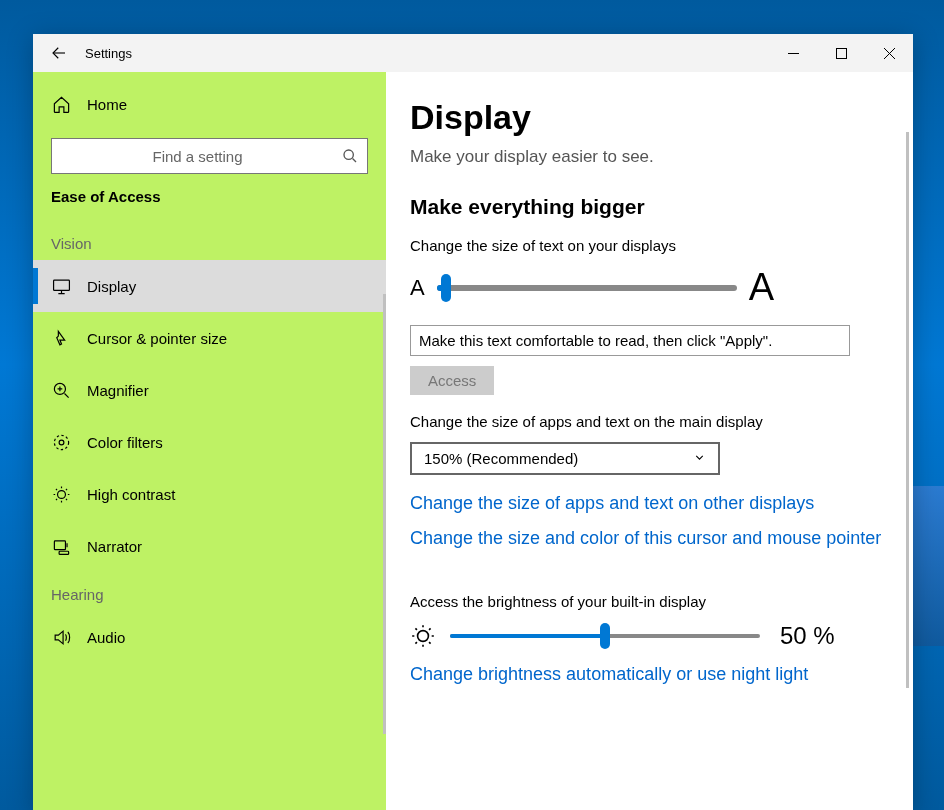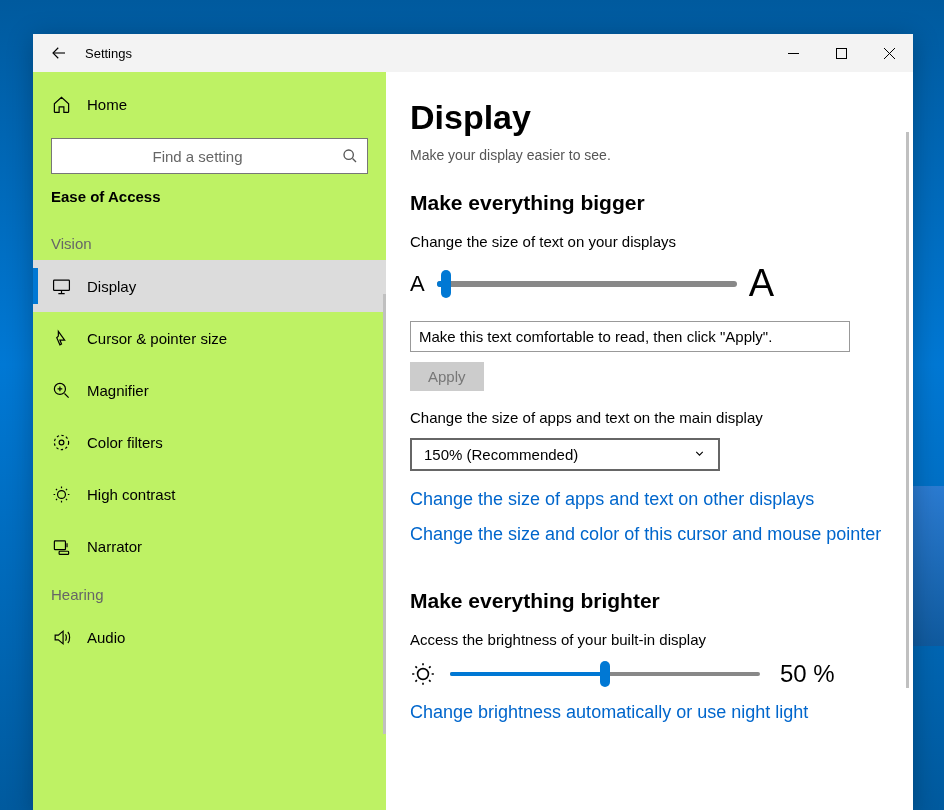--- a/index.html
+++ b/index.html
@@ -146,21 +146,21 @@
     position:absolute; right:4px; top:60px; width:3px; height:556px;
     background:#c0c0c0;
   }
   .page-title {
     font-size:34px;
     font-weight:600;
     color:#000;
     margin-bottom:10px;
   }
   .page-sub {
-    font-size:14px;
+    font-size:17px;
     color:#555;
     margin-bottom:28px;
   }
   .section-h {
     font-size:21px;
     font-weight:600;
     color:#000;
     margin-bottom:18px;
   }
   .label {
@@ -383,38 +383,37 @@
       <div class="text-size-row">
         <span class="small-a">A</span>
         <div class="slider-text">
           <div class="fill"></div>
           <div class="thumb"></div>
         </div>
         <span class="big-a">A</span>
       </div>
 
       <div class="sample-box">Make this text comfortable to read, then click "Apply".</div>
-      <div class="apply-btn">Apply</div>
+      <div class="apply-btn">Access</div>
 
       <div class="label">Change the size of apps and text on the main display</div>
       <div class="dropdown">
         <span>150% (Recommended)</span>
         <span>
           <svg viewBox="0 0 24 24" fill="none" stroke="#000" stroke-width="2">
               <path d="M6 9l6 6 6-6"></path>
             </svg>
         </span>
       </div>
 
       <div class="link">Change the size of apps and text on other displays</div>
       <div class="link">Change the size and color of this cursor and mouse pointer</div>
 
       <div class="section-gap"></div>
 
-      <div class="section-h">Make everything brighter</div>
       <div class="label">Access the brightness of your built-in display</div>
 
       <div class="brightness-row">
         <span class="sun">
           <svg viewBox="0 0 24 24" fill="none" stroke="#000" stroke-width="1.5">
               <circle cx="12" cy="12" r="5"></circle>
               <path d="M12 2v2M12 20v2M22 12h-2M4 12H2M19 5l-1.4 1.4M6.4 17.6L5 19M19 19l-1.4-1.4M6.4 6.4L5 5"></path>
             </svg>
         </span>
         <div class="slider-bright">

